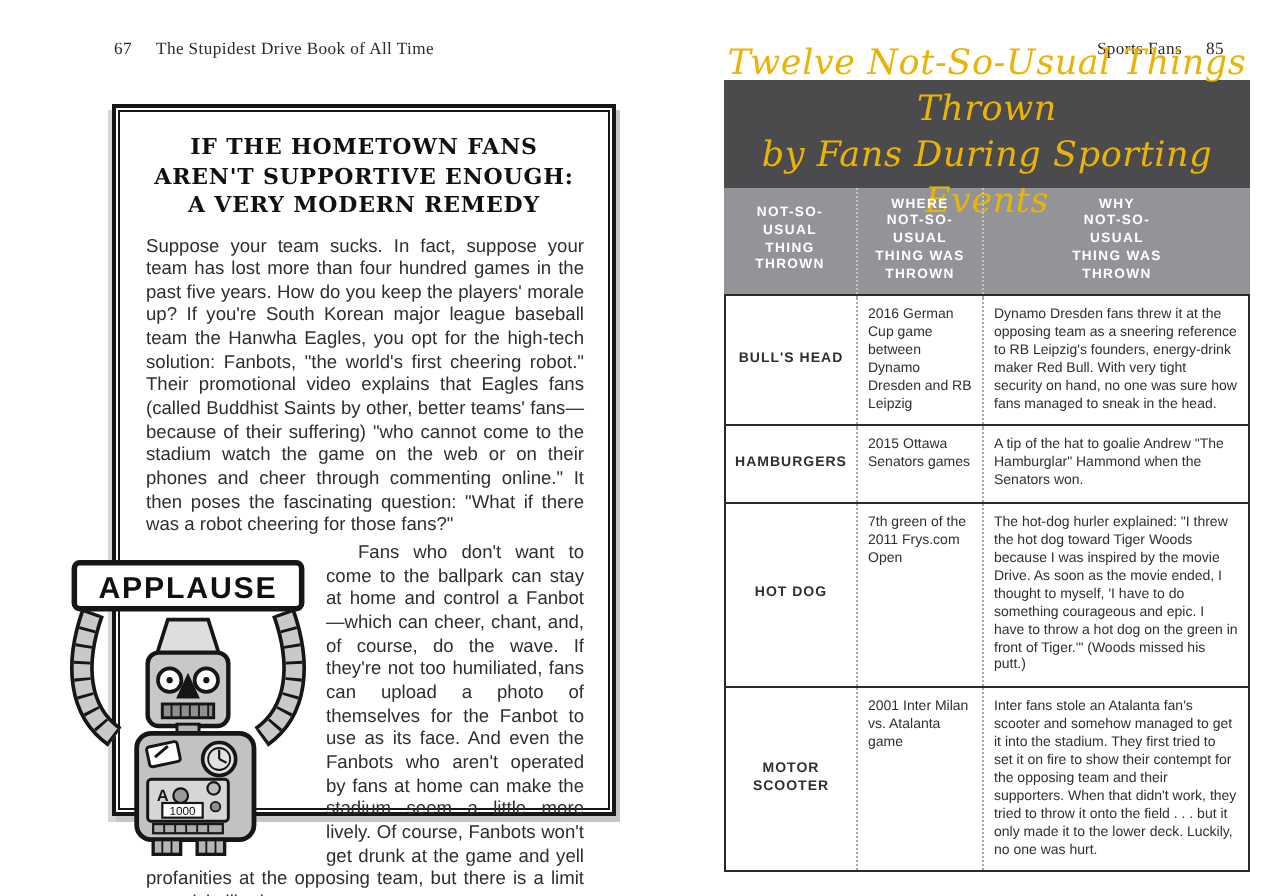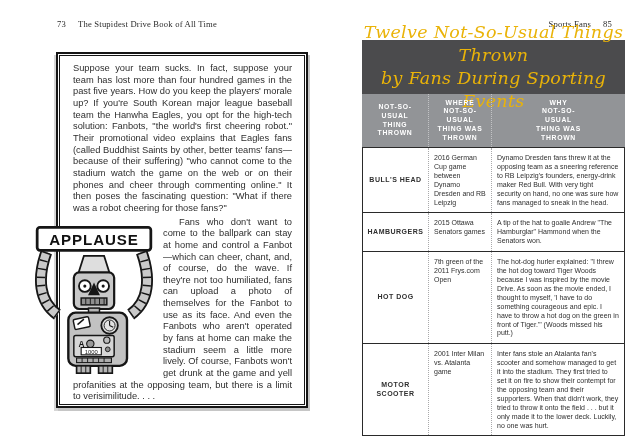--- a/index.html
+++ b/index.html
@@ -73,29 +73,32 @@
   }
   .row-1{min-height:58px;}
   .row-2{min-height:35px;}
   .row-3{min-height:64px;}
   .row-4{min-height:75px;}
 </style>
 </head>
 <body>
 
 <div class="running-head running-head-left">
-  <span>73</span><span class="rh-gap"></span><span>The Stupidest Drive Book of All Time</span>
+  <span>67</span><span class="rh-gap"></span><span>The Stupidest Drive Book of All Time</span>
 </div>
 
 <div class="running-head running-head-right">
   <span>Sports Fans</span><span class="rh-gap"></span><span>85</span>
 </div>
 
 <div class="feature-box">
   <div class="feature-box-inner">
+    <div class="box-title">IF THE HOMETOWN FANS
+AREN'T SUPPORTIVE ENOUGH:
+A VERY MODERN REMEDY</div>
     <p class="box-para">Suppose your team sucks. In fact, suppose your team has lost more than four hundred games in the past five years. How do you keep the players' morale up? If you're South Korean major league baseball team the Hanwha Eagles, you opt for the high-tech solution: Fanbots, "the world's first cheering robot." Their promotional video explains that Eagles fans (called Buddhist Saints by other, better teams' fans—because of their suffering) "who cannot come to the stadium watch the game on the web or on their phones and cheer through commenting online." It then poses the fascinating question: "What if there was a robot cheering for those fans?"</p>
     <div class="box-para box-para2">
       <span class="robot-figure">
         <svg viewBox="0 0 132 168">
 
           <g>
             <path d="M14,34 C4,62 6,88 26,102" fill="none" stroke="#161616" stroke-width="13"></path>
             <path d="M14,34 C4,62 6,88 26,102" fill="none" stroke="#c9c9c9" stroke-width="9"></path>
             <path d="M14,34 C4,62 6,88 26,102" fill="none" stroke="#161616" stroke-width="9" stroke-dasharray="1.6 7.5"></path>
             <path d="M118,34 C128,62 126,88 106,102" fill="none" stroke="#161616" stroke-width="13"></path>

